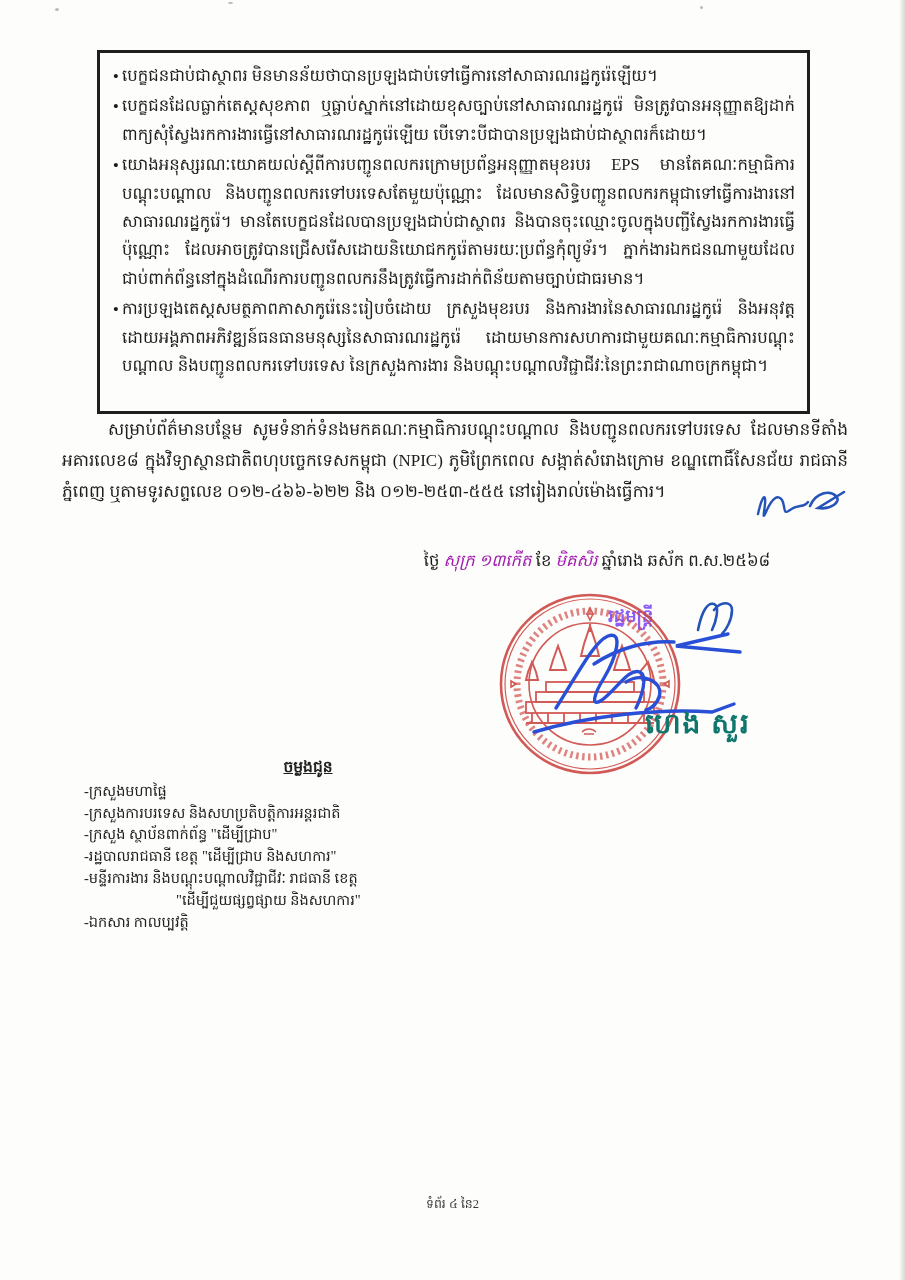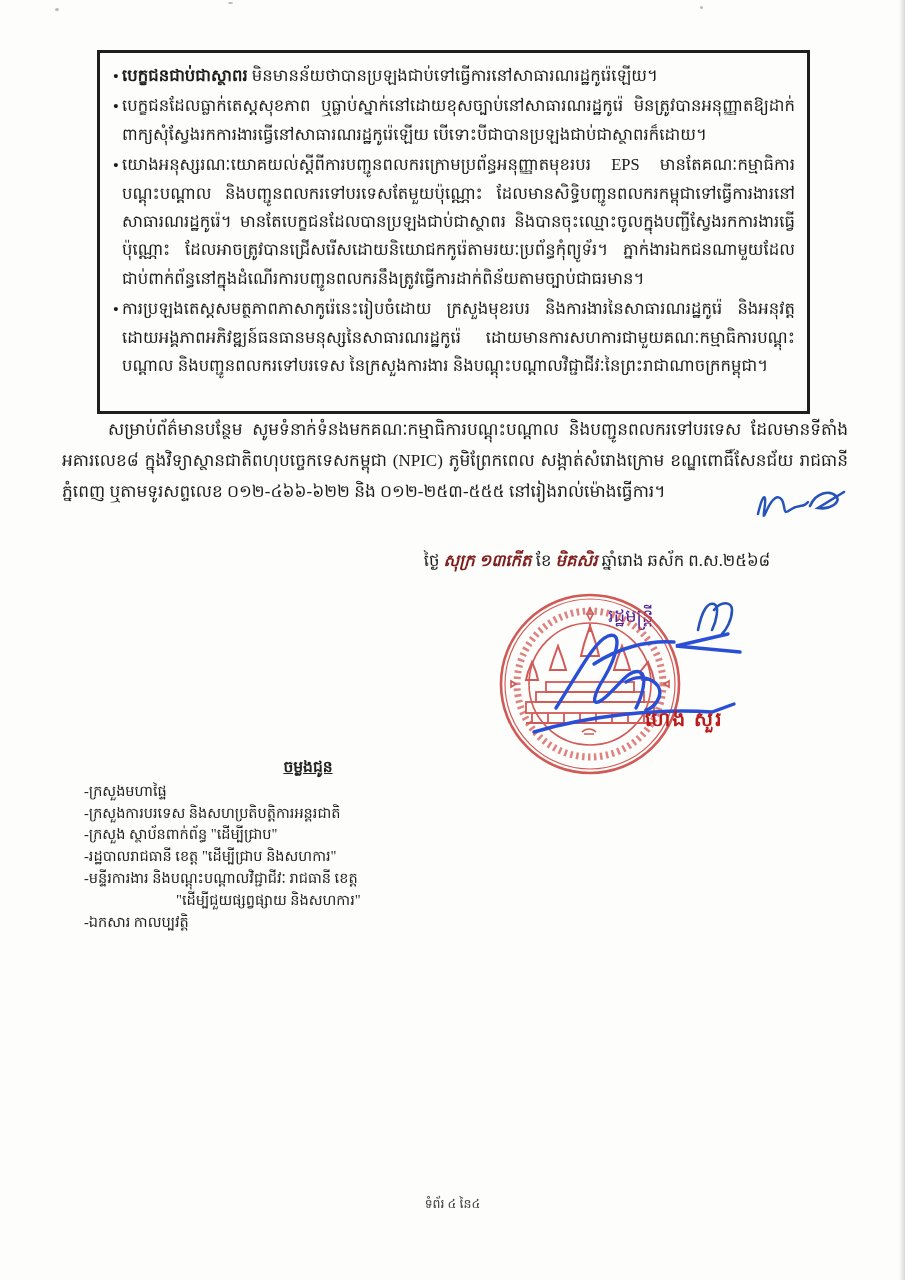--- a/index.html
+++ b/index.html
@@ -13,38 +13,38 @@
     background:linear-gradient(to left,#d8d8d4,rgba(255,255,255,0));}
   
   .notice-box{
     position:absolute;left:97px;top:50px;width:713px;height:364px;
     border:3px solid #1f1f1f;box-sizing:border-box;
     padding:8px 12px 6px 10px;overflow:hidden;
   }
   .bullet-row{display:flex;align-items:flex-start;margin:1px 0 2px 0;}
   .bullet-dot{flex:0 0 12px;font-weight:bold;font-size:15px;line-height:28px;text-align:center;}
   .bullet-text{flex:1;font-size:16.5px;line-height:28.4px;text-align:justify;}
-  .bullet-lead{font-weight:bold;}
+  .bullet-lead{font-weight:normal;}
   
   .info-paragraph{
     position:absolute;left:62px;top:414px;width:786px;height:100px;
     font-size:17px;line-height:31px;text-align:justify;text-indent:46px;
     overflow:hidden;
   }
   .hw-initial{position:absolute;left:752px;top:484px;}
   
   .date-block{position:absolute;left:372px;top:546px;width:450px;text-align:center;font-size:16.5px;line-height:30px;}
-  .hw{color:#7f1d1d;font-style:italic;font-weight:bold;}
+  .hw{color:#a21caf;font-style:italic;font-weight:normal;}
   
-  .minister-title{position:absolute;left:608px;top:604px;font-weight:normal;font-size:18px;color:#4c1d95;}
+  .minister-title{position:absolute;left:608px;top:604px;font-weight:bold;font-size:18px;color:#8b5cf6;}
   .minister-paraph{position:absolute;left:692px;top:596px;}
   .seal{position:absolute;left:462px;top:592px;}
   .signature-ink{position:absolute;left:498px;top:612px;}
   .signer-name{position:absolute;left:645px;top:706px;width:180px;
-    font-weight:bold;font-size:20px;color:#b91c1c;letter-spacing:2px;}
+    font-weight:bold;font-size:28px;color:#0f766e;letter-spacing:2px;}
   
   .cc-block{position:absolute;left:84px;top:756px;width:430px;font-size:14.5px;line-height:21.8px;color:#202020;}
   .cc-heading{font-weight:bold;text-decoration:underline;font-size:15.5px;margin-left:18px;margin-bottom:3px;text-align:center;}
   .cc-item{white-space:nowrap;}
   .cc-item.indent{padding-left:92px;}
   
   .page-number{position:absolute;left:0;top:1196px;width:905px;text-align:center;
     font-size:12.5px;color:#3a3a3a;}
   .speck{position:absolute;background:#b9b9b5;border-radius:50%;}
 </style>
@@ -151,14 +151,14 @@
     <div class="cc-heading">ចម្លងជូន</div>
     <div class="cc-item">-ក្រសួងមហាផ្ទៃ</div>
     <div class="cc-item">-ក្រសួងការបរទេស និងសហប្រតិបត្តិការអន្តរជាតិ</div>
     <div class="cc-item">-ក្រសួង ស្ថាប័នពាក់ព័ន្ធ "ដើម្បីជ្រាប"</div>
     <div class="cc-item">-រដ្ឋបាលរាជធានី ខេត្ត "ដើម្បីជ្រាប និងសហការ"</div>
     <div class="cc-item">-មន្ទីរការងារ និងបណ្តុះបណ្តាលវិជ្ជាជីវៈ រាជធានី ខេត្ត</div>
     <div class="cc-item indent">"ដើម្បីជួយផ្សព្វផ្សាយ និងសហការ"</div>
     <div class="cc-item">-ឯកសារ កាលប្បវត្តិ</div>
   </div>
 
-  <div class="page-number">ទំព័រ ៤ នៃ៤</div>
+  <div class="page-number">ទំព័រ ៤ នៃ2</div>
 </div>
 
 </body></html>

